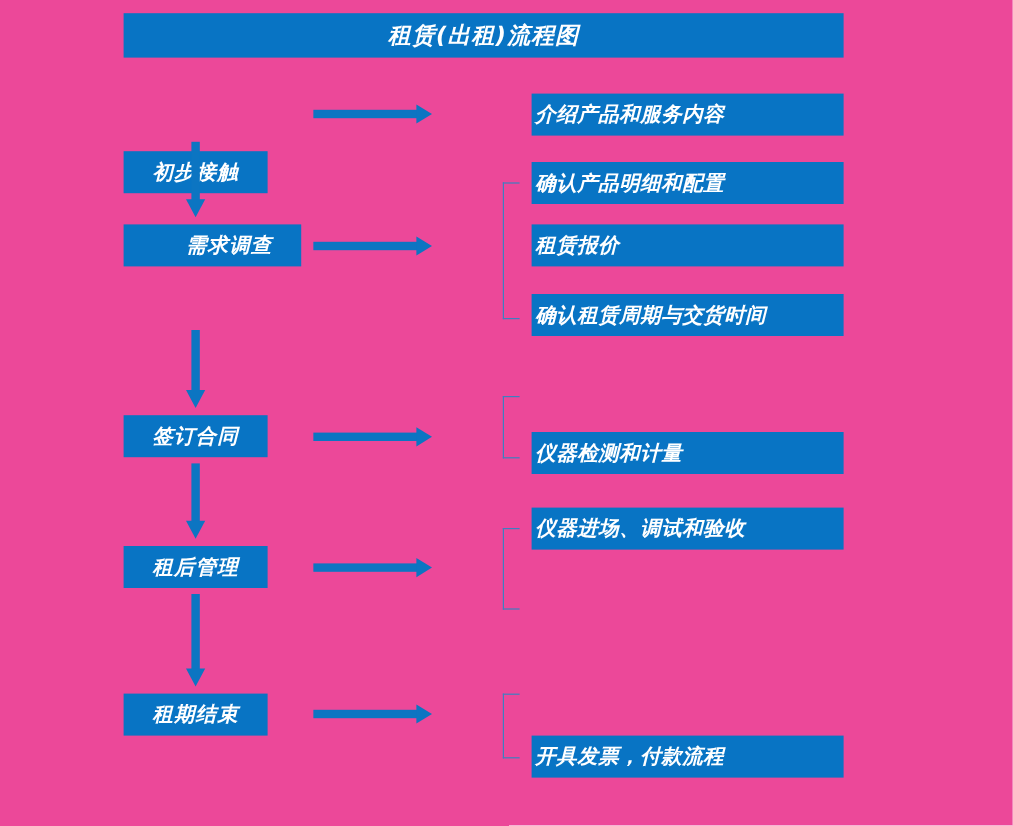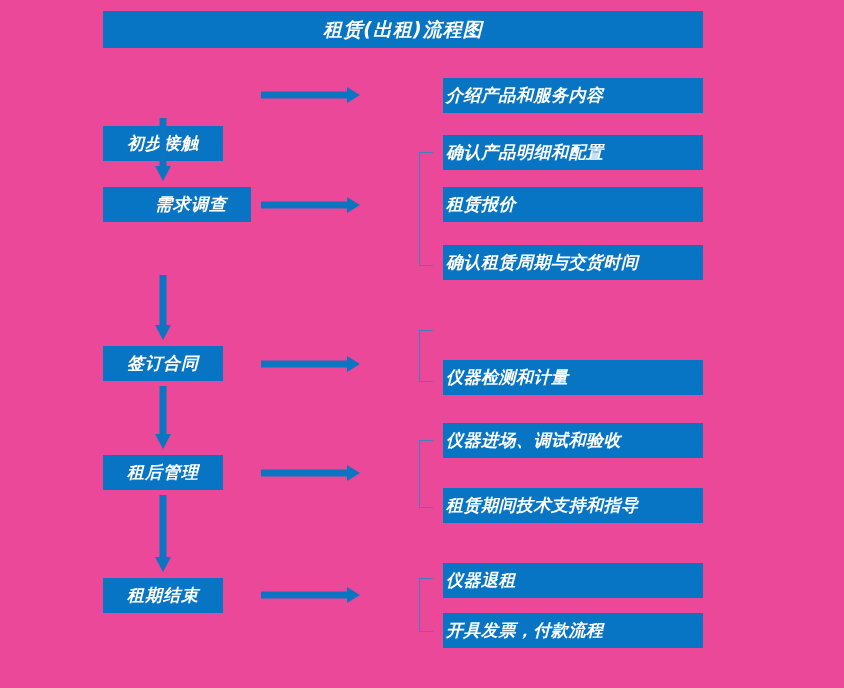--- a/index.html
+++ b/index.html
@@ -189,19 +189,17 @@
 
   <div class="detail-box" style="top:187px;">租赁报价</div>
 
   <div class="detail-box" style="top:245px;">确认租赁周期与交货时间</div>
 
 
   <div class="detail-box" style="top:360px;">仪器检测和计量</div>
 
   <div class="detail-box" style="top:423px;">仪器进场、调试和验收</div>
 
-  <div class="detail-box" style="top:488px;">租赁期间技术支持和指导</div>
-
-  <div class="detail-box" style="top:563px;">仪器退租</div>
+
 
   <div class="detail-box" style="top:613px;">开具发票，付款流程</div>
 
 </div>
 
 </body></html>

